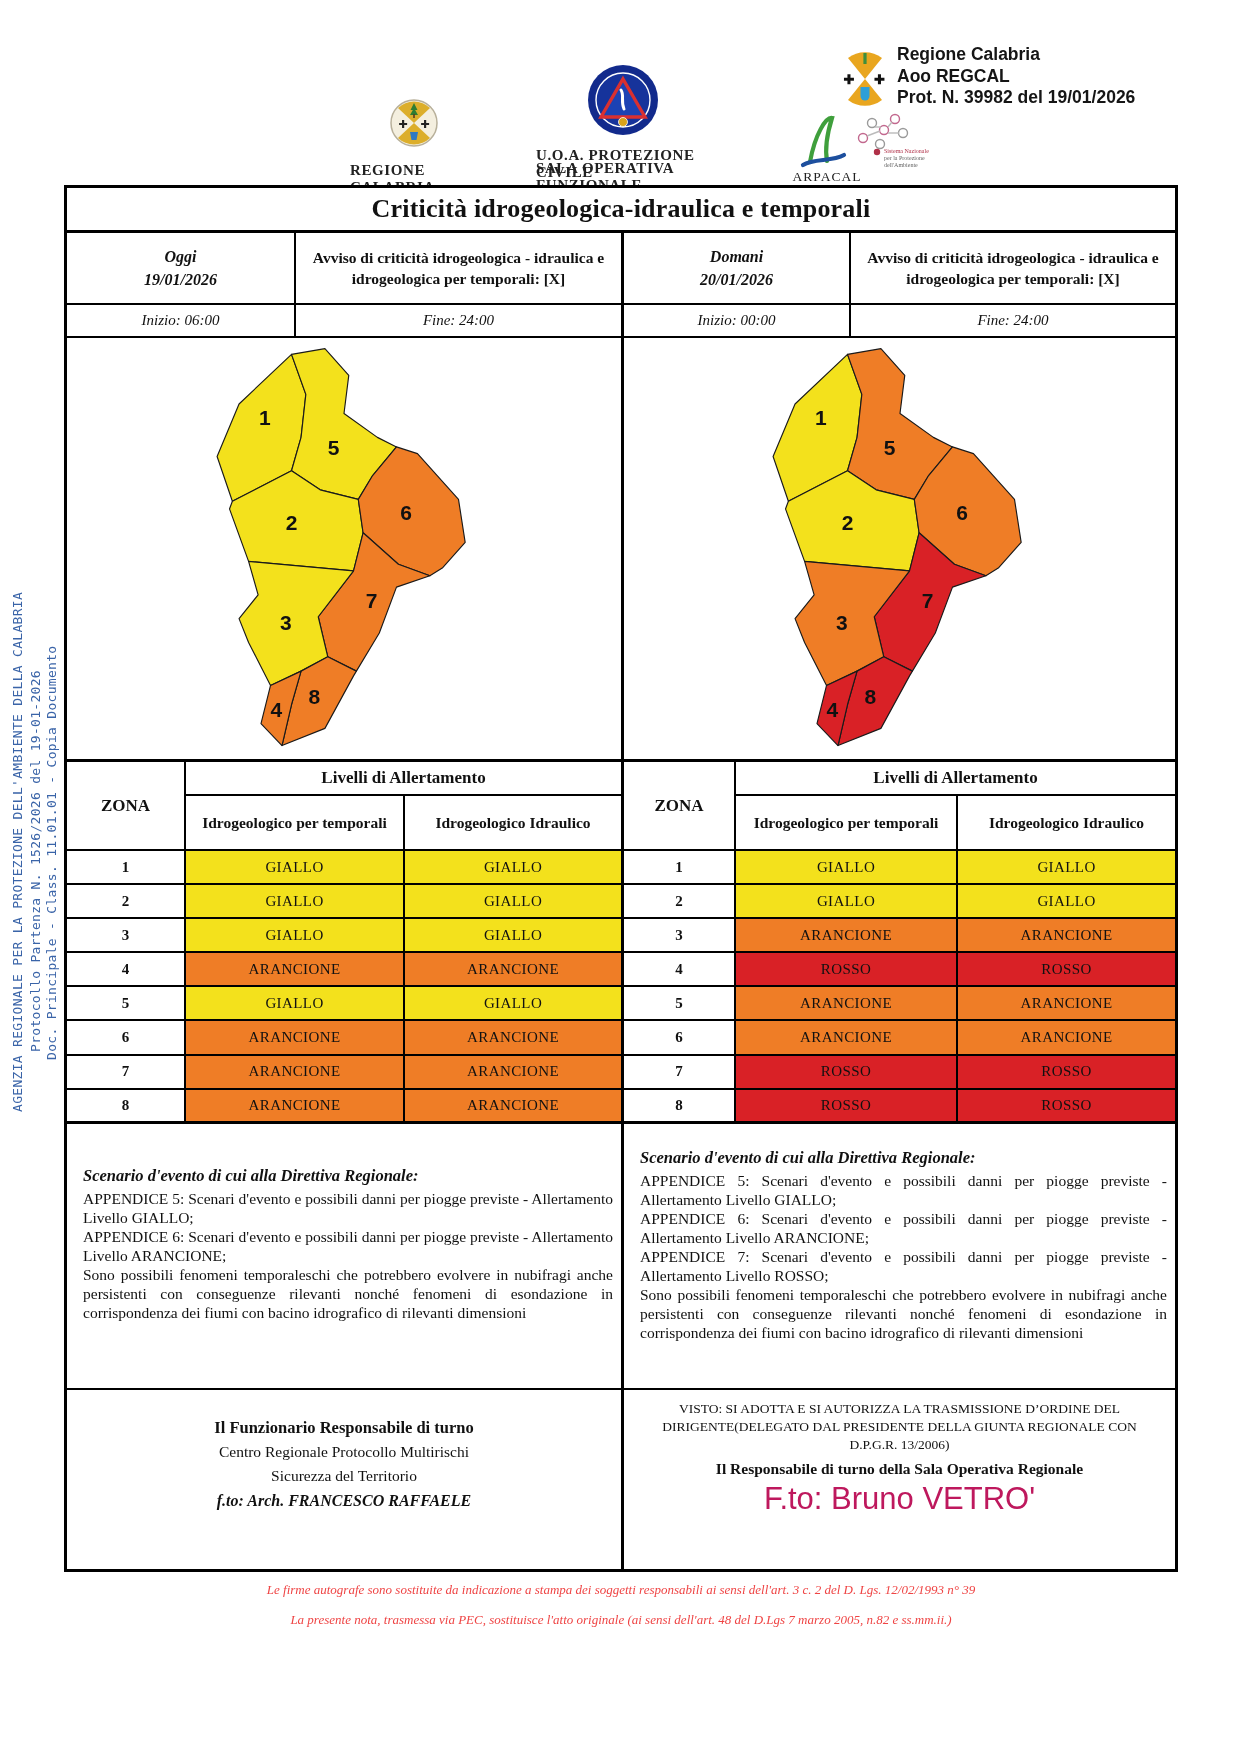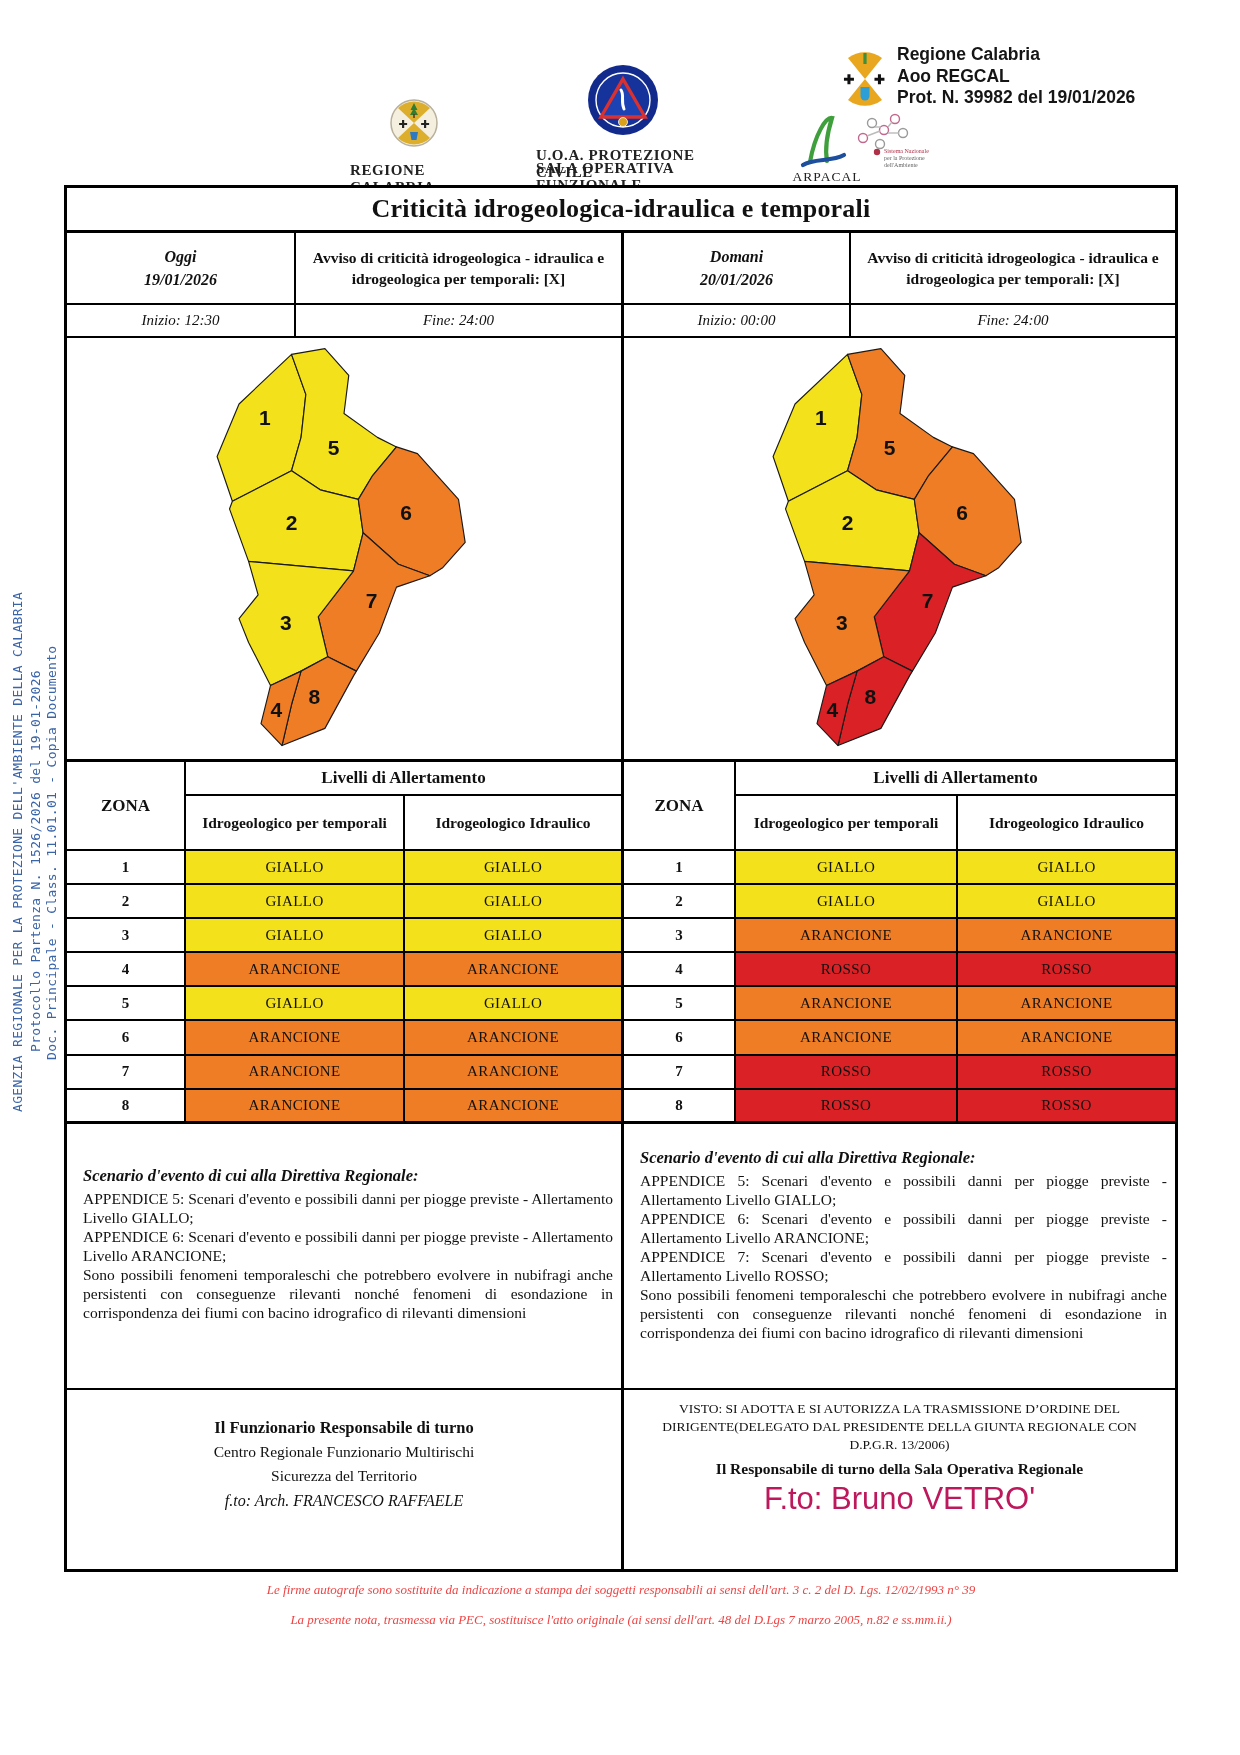--- a/index.html
+++ b/index.html
@@ -63,21 +63,21 @@
   
   .scn{padding:24px 8px 0 16px;}
   .scn.deep{padding-top:42px;}
   .scn-h{font-weight:bold;font-style:italic;font-size:16.5px;margin:0 0 3px 0;}
   .scn p{font-size:15.5px;line-height:19px;text-align:justify;margin:0;}
 
   
   .sigL{text-align:center;padding-top:26px;}
   .sigL .l1{font-weight:bold;font-size:16.5px;line-height:24px;}
   .sigL .l2,.sigL .l3{font-size:15.5px;line-height:24px;}
-  .sigL .l4{font-weight:normal;font-style:italic;font-size:16px;line-height:26px;}
+  .sigL .l4{font-weight:bold;font-style:italic;font-size:16px;line-height:26px;}
   .sigR{text-align:center;padding-top:10px;}
   .sigR .visto{width:510px;margin:0 auto;font-size:13.5px;line-height:18px;}
   .sigR .role{font-weight:bold;font-size:15.5px;margin-top:6px;}
   .sigR .name{font-family:"Liberation Sans", sans-serif;font-size:31px;margin-top:3px;color:#be185d;}
 
   .fnote{position:absolute;left:64px;width:1114px;text-align:center;
          font-style:italic;font-size:13px;color:#ef4444;}
 </style>
 </head>
 <body>
@@ -165,21 +165,21 @@
       </div>
       <div class="cB vc avviso">Avviso di criticità idrogeologica - idraulica e idrogeologica per temporali: [X]</div>
       <div class="cC vc">
         <div class="daylbl">Domani</div>
         <div class="daylbl">20/01/2026</div>
       </div>
       <div class="cD vc avviso">Avviso di criticità idrogeologica - idraulica e idrogeologica per temporali: [X]</div>
     </div>
 
     <div class="row r-time">
-      <div class="cA vc timecell">Inizio: 12:30</div>
+      <div class="cA vc timecell">Inizio: 06:00</div>
       <div class="cB vc timecell">Fine: 24:00</div>
       <div class="cC vc timecell">Inizio: 00:00</div>
       <div class="cD vc timecell">Fine: 24:00</div>
     </div>
 
     <div class="row r-maps bb3">
       <div class="half mapcell">
         <svg class="map" width="300" height="416" viewBox="40 -6 310 436">
           <g stroke="#1a1a1a" stroke-width="1.2" stroke-linejoin="round">
             <polygon points="85,60 140,8 155,50 150,95 140,130 78,162 62,115" fill="#f3e11c"></polygon>
@@ -362,21 +362,21 @@
         <p>APPENDICE 5: Scenari d'evento e possibili danni per piogge previste - Allertamento Livello GIALLO;</p>
         <p>APPENDICE 6: Scenari d'evento e possibili danni per piogge previste - Allertamento Livello ARANCIONE;</p>
         <p>APPENDICE 7: Scenari d'evento e possibili danni per piogge previste - Allertamento Livello ROSSO;</p>
         <p>Sono possibili fenomeni temporaleschi che potrebbero evolvere in nubifragi anche persistenti con conseguenze rilevanti nonché fenomeni di esondazione in corrispondenza dei fiumi con bacino idrografico di rilevanti dimensioni</p>
       </div>
     </div>
 
     <div class="row last">
       <div class="half sigL">
         <div class="l1">Il Funzionario Responsabile di turno</div>
-        <div class="l2">Centro Regionale Funzionario Multirischi</div>
+        <div class="l2">Centro Regionale Protocollo Multirischi</div>
         <div class="l3">Sicurezza del Territorio</div>
         <div class="l4">f.to: Arch. FRANCESCO RAFFAELE</div>
       </div>
       <div class="half2 sigR">
         <div class="visto">VISTO: SI ADOTTA E SI AUTORIZZA LA TRASMISSIONE D’ORDINE DEL DIRIGENTE(DELEGATO DAL PRESIDENTE DELLA GIUNTA REGIONALE CON D.P.G.R. 13/2006)</div>
         <div class="role">Il Responsabile di turno della Sala Operativa Regionale</div>
         <div class="name">F.to: Bruno VETRO'</div>
       </div>
     </div>
 

